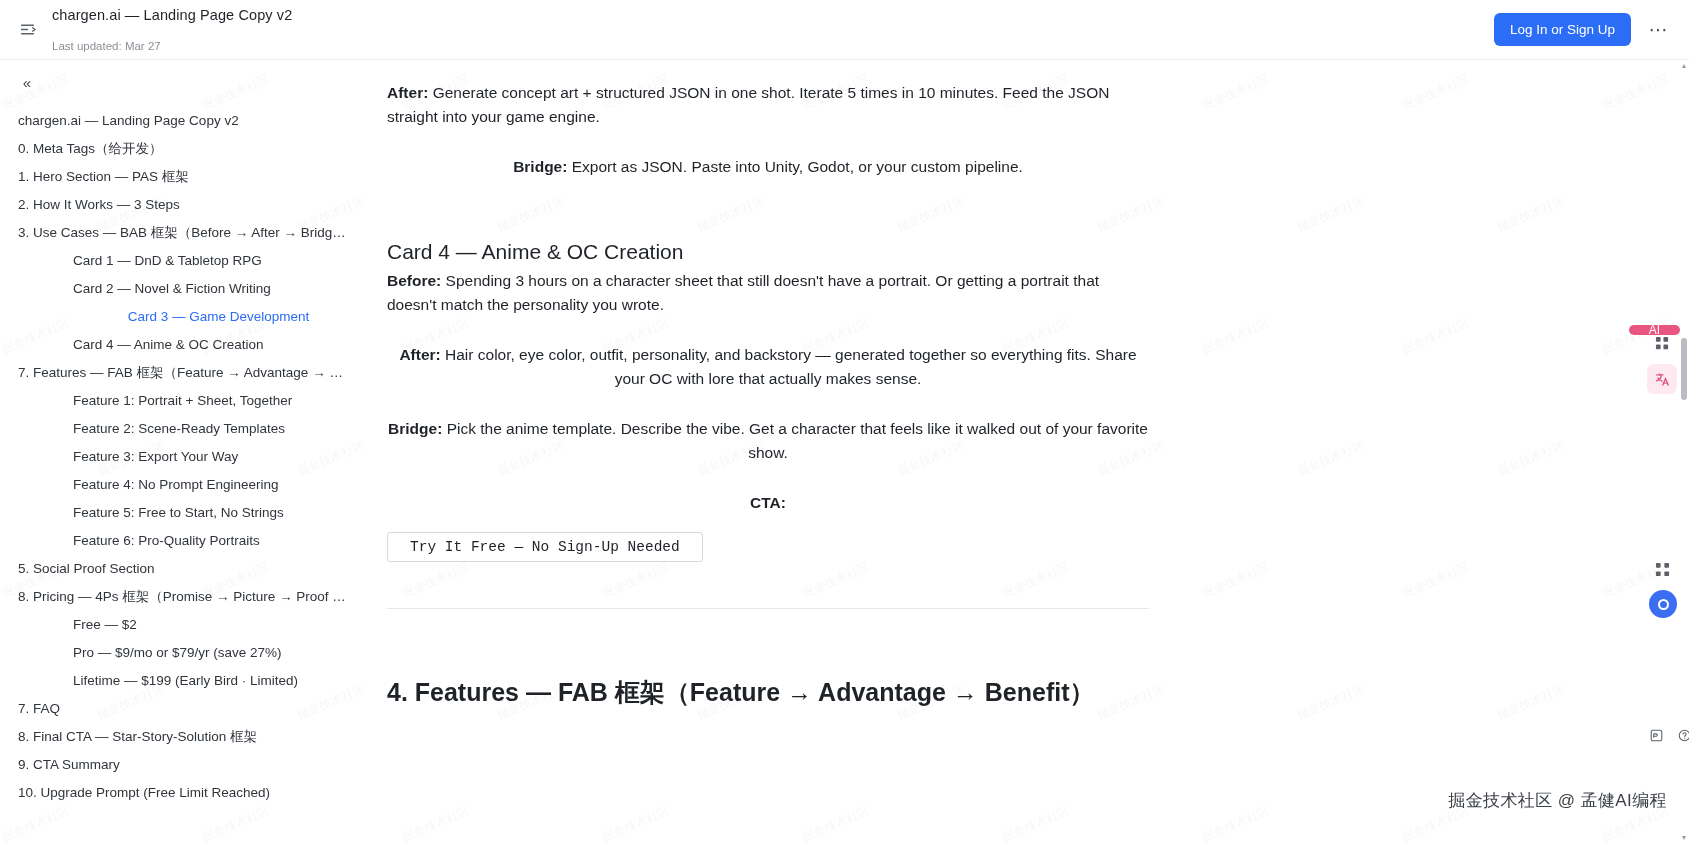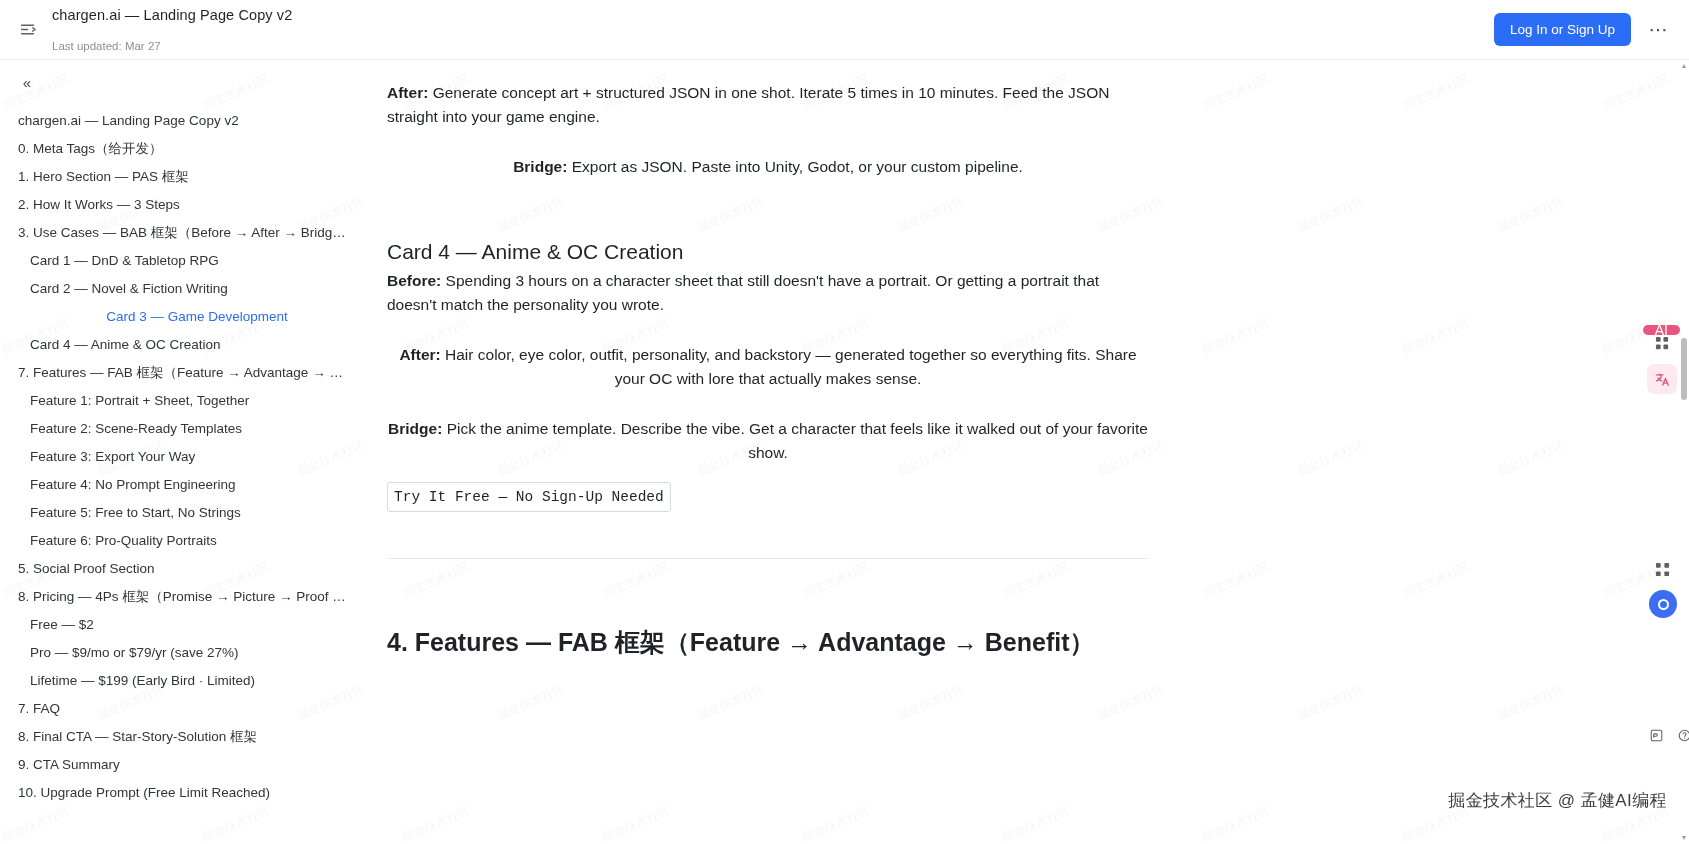--- a/index.html
+++ b/index.html
@@ -96,21 +96,21 @@
   .toc-item {
     font-size: 13.5px;
     color: #30353b;
     line-height: 17px;
     padding: 5.5px 18px 5.5px 18px;
     white-space: nowrap;
     overflow: hidden;
     text-overflow: ellipsis;
     cursor: pointer;
   }
-  .toc-item.lvl2 { padding-left: 30px; }
+  .toc-item.lvl2 { padding-left: 30px; margin-left: 43px; }
   .toc-item.active { color: #2b6df6; text-align: center; }
 
   
   .doc-scroll {
     position: absolute;
     top: 60px; left: 382px;
     width: 1307px; height: 784px;
     overflow: hidden;
     background: #ffffff;
   }
@@ -142,21 +142,21 @@
   }
   .cta-label { margin-top: 48px; font-weight: 700; }
   .code {
     display: inline-block;
     margin-top: 14px;
     font-family: "Liberation Mono", monospace;
     font-size: 14.5px;
     color: #1f2328;
     border: 1px solid #d6d9dd;
     border-radius: 3px;
-    padding: 2px 6px;
+    padding: 2px 22px;
     background: #fff;
     white-space: pre;
   }
   .hr {
     border: none;
     border-top: 1px solid #e6e8ea;
     margin: 46px 0 0 0;
     width: 762px;
   }
   .spacer-80 { height: 66px; }
@@ -206,23 +206,23 @@
   }
   .rail-pink {
     background: #fde9ef;
     color: #e0558a;
   }
   .rail-badge {
     position: absolute;
     top: -3px; right: -3px;
     background: #e8567f;
     color: #fff;
-    font-size: 14px;
+    font-size: 12px;
     border-radius: 6px;
-    padding: 0 12px;
+    padding: 0 20px;
     line-height: 10px;
   }
   .rail-circle {
     position: absolute;
     right: 12px;
     width: 28px; height: 28px;
     border-radius: 50%;
     background: #3b6ef3;
     display: flex; align-items: center; justify-content: center;
     cursor: pointer;
@@ -314,20 +314,21 @@
   </div>
 
   <div class="doc-scroll">
     <div class="doc" id="doc-body">
         <div class="p"><b>After:</b><span> Generate concept art + structured JSON in one shot. Iterate 5 times in 10 minutes. Feed the JSON straight into your game engine.</span></div>
         <div class="p"><b>Bridge:</b><span> Export as JSON. Paste into Unity, Godot, or your custom pipeline.</span></div>
         <h2 class="h2">Card 4 — Anime &amp; OC Creation</h2>
         <div class="p"><b>Before:</b><span> Spending 3 hours on a character sheet that still doesn't have a portrait. Or getting a portrait that doesn't match the personality you wrote.</span></div>
         <div class="p"><b>After:</b><span> Hair color, eye color, outfit, personality, and backstory — generated together so everything fits. Share your OC with lore that actually makes sense.</span></div>
         <div class="p"><b>Bridge:</b><span> Pick the anime template. Describe the vibe. Get a character that feels like it walked out of your favorite show.</span></div>
+        <div class="p cta-label">CTA:</div>
         <div><code class="code">Try It Free — No Sign-Up Needed</code></div>
         <hr class="hr">
         <div class="spacer-80"></div>
         <h1 class="h1">4. Features — FAB 框架（Feature → Advantage → Benefit）</h1>
       </div>
   </div>
 
   <div class="wm-layer">
       <div class="wm" style="left: 0px; top: 24px;">掘金技术社区</div>
       <div class="wm" style="left: 200px; top: 24px;">掘金技术社区</div>

